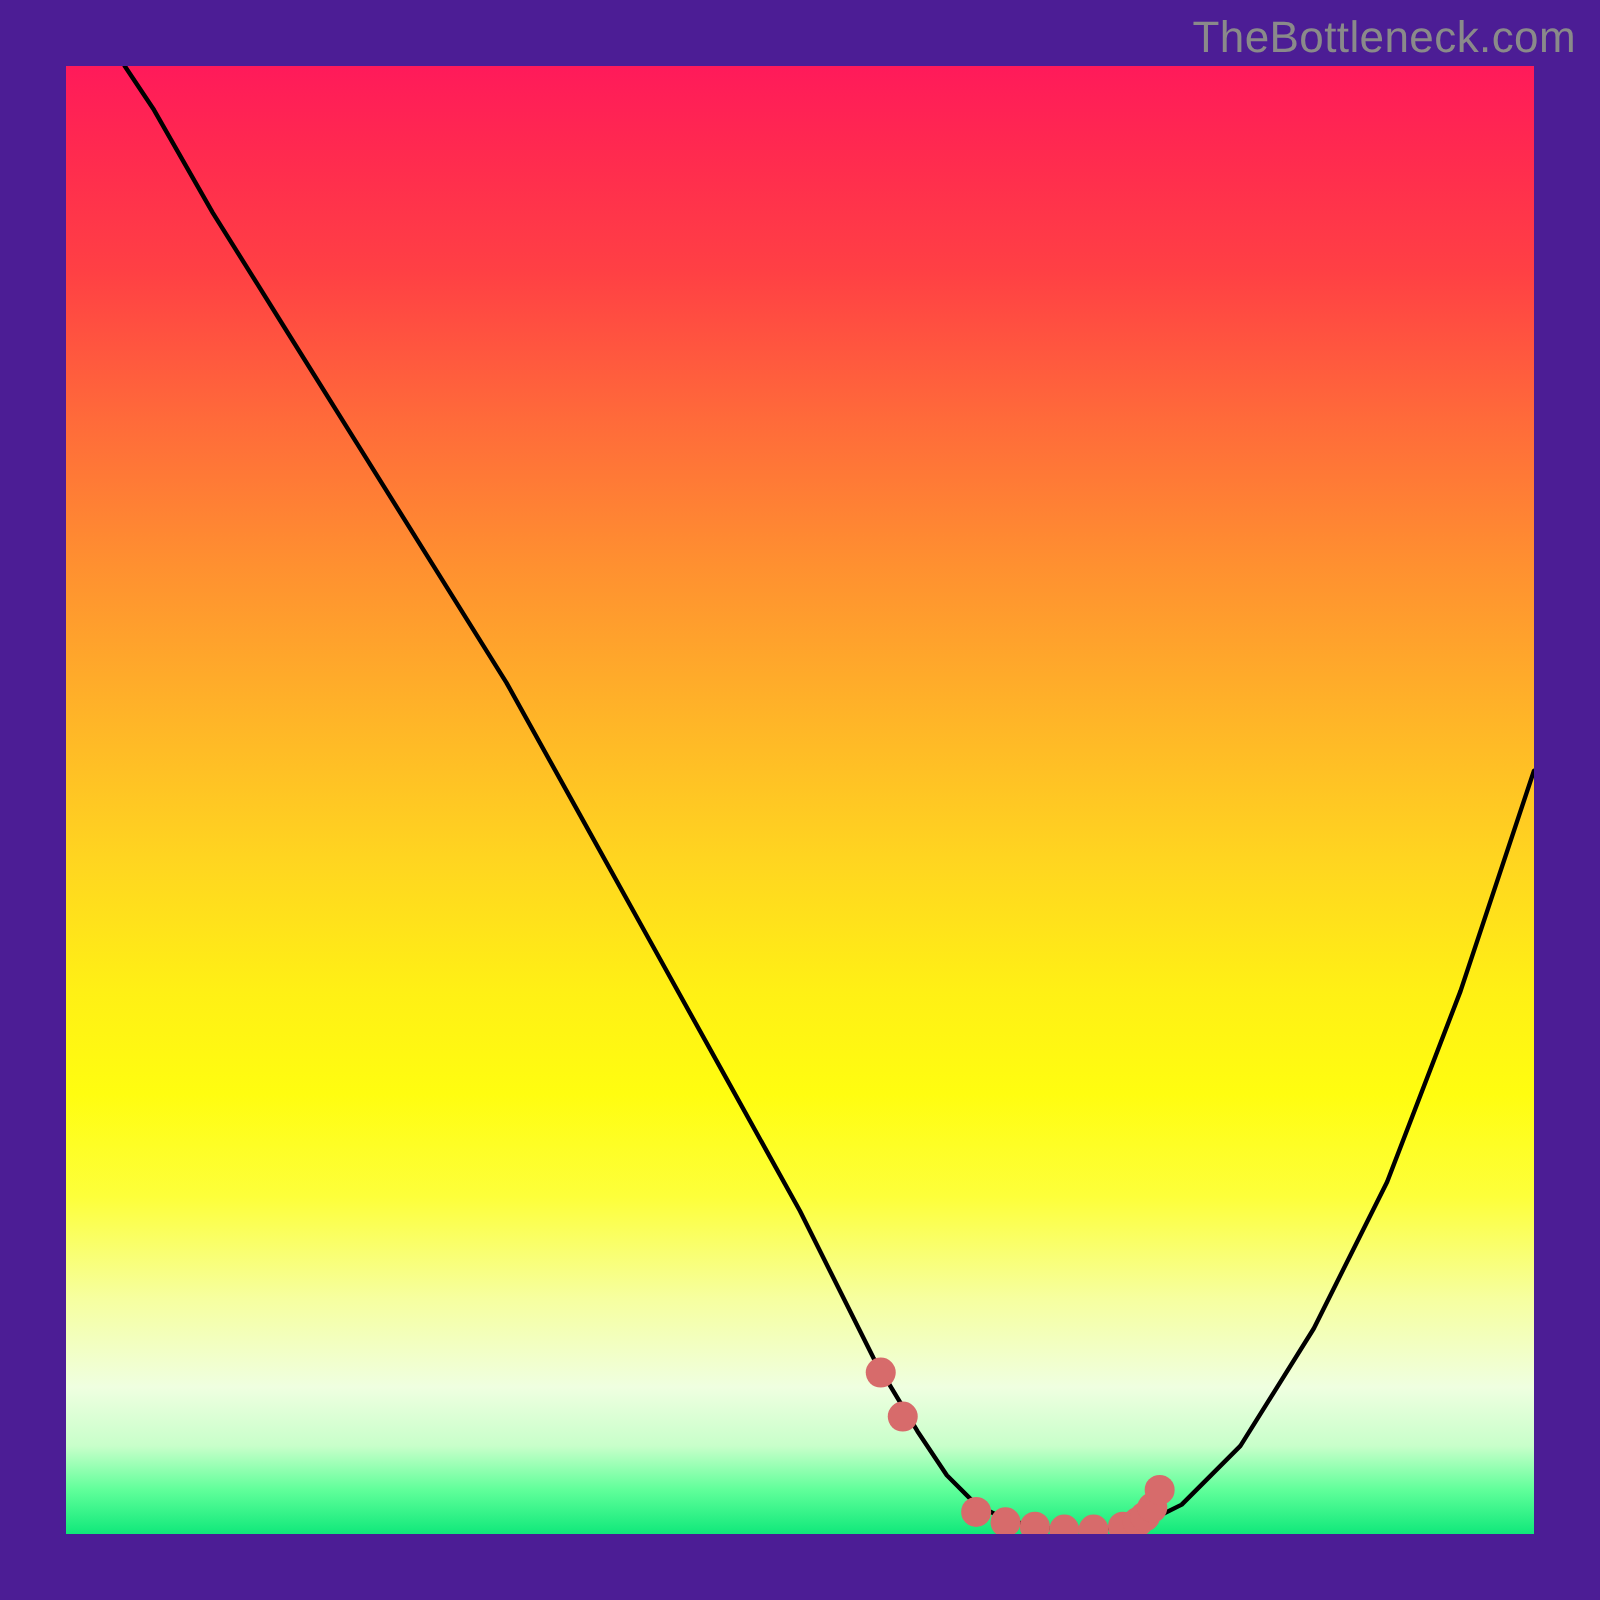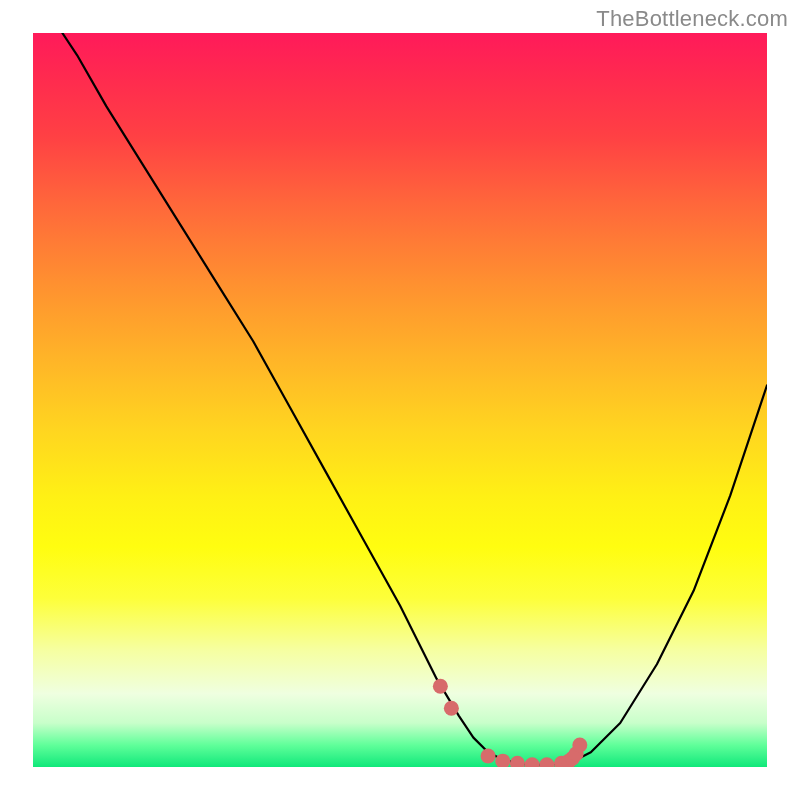--- a/index.html
+++ b/index.html
@@ -10,21 +10,21 @@
     background: #000000;
     overflow: hidden;
     font-family: Arial, Helvetica, sans-serif;
   }
   .frame {
     position: absolute;
     top: 0;
     left: 0;
     width: 800px;
     height: 800px;
-    background: #ffffff;
+    background: #4c1d95;
   }
   .plot-area {
     position: absolute;
     top: 33px;
     left: 33px;
     width: 734px;
     height: 734px;
     overflow: hidden;
   }
   .gradient-bg {

